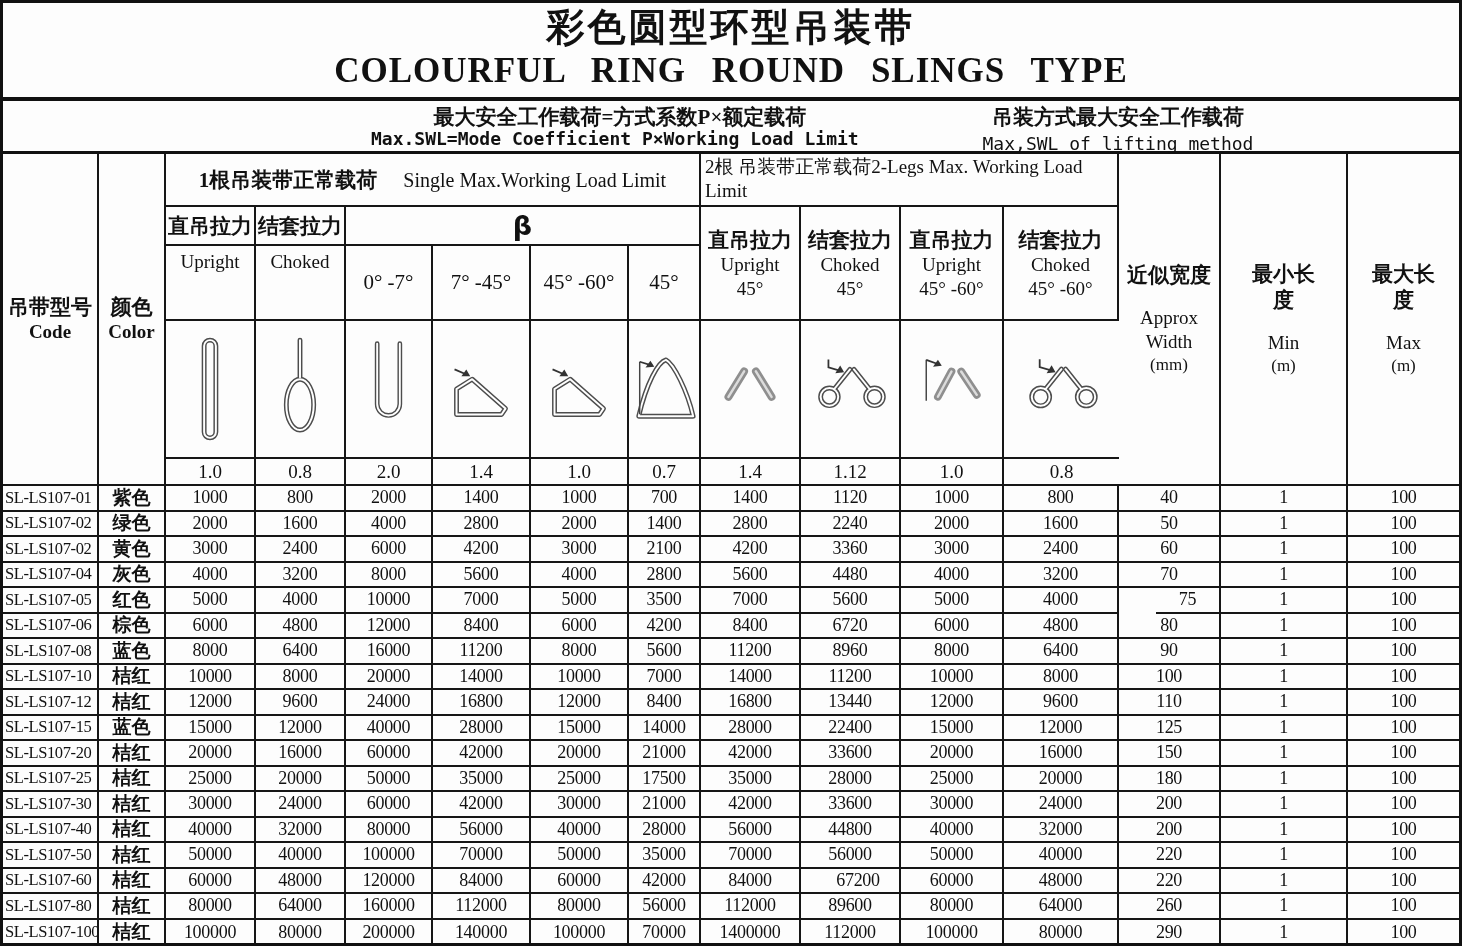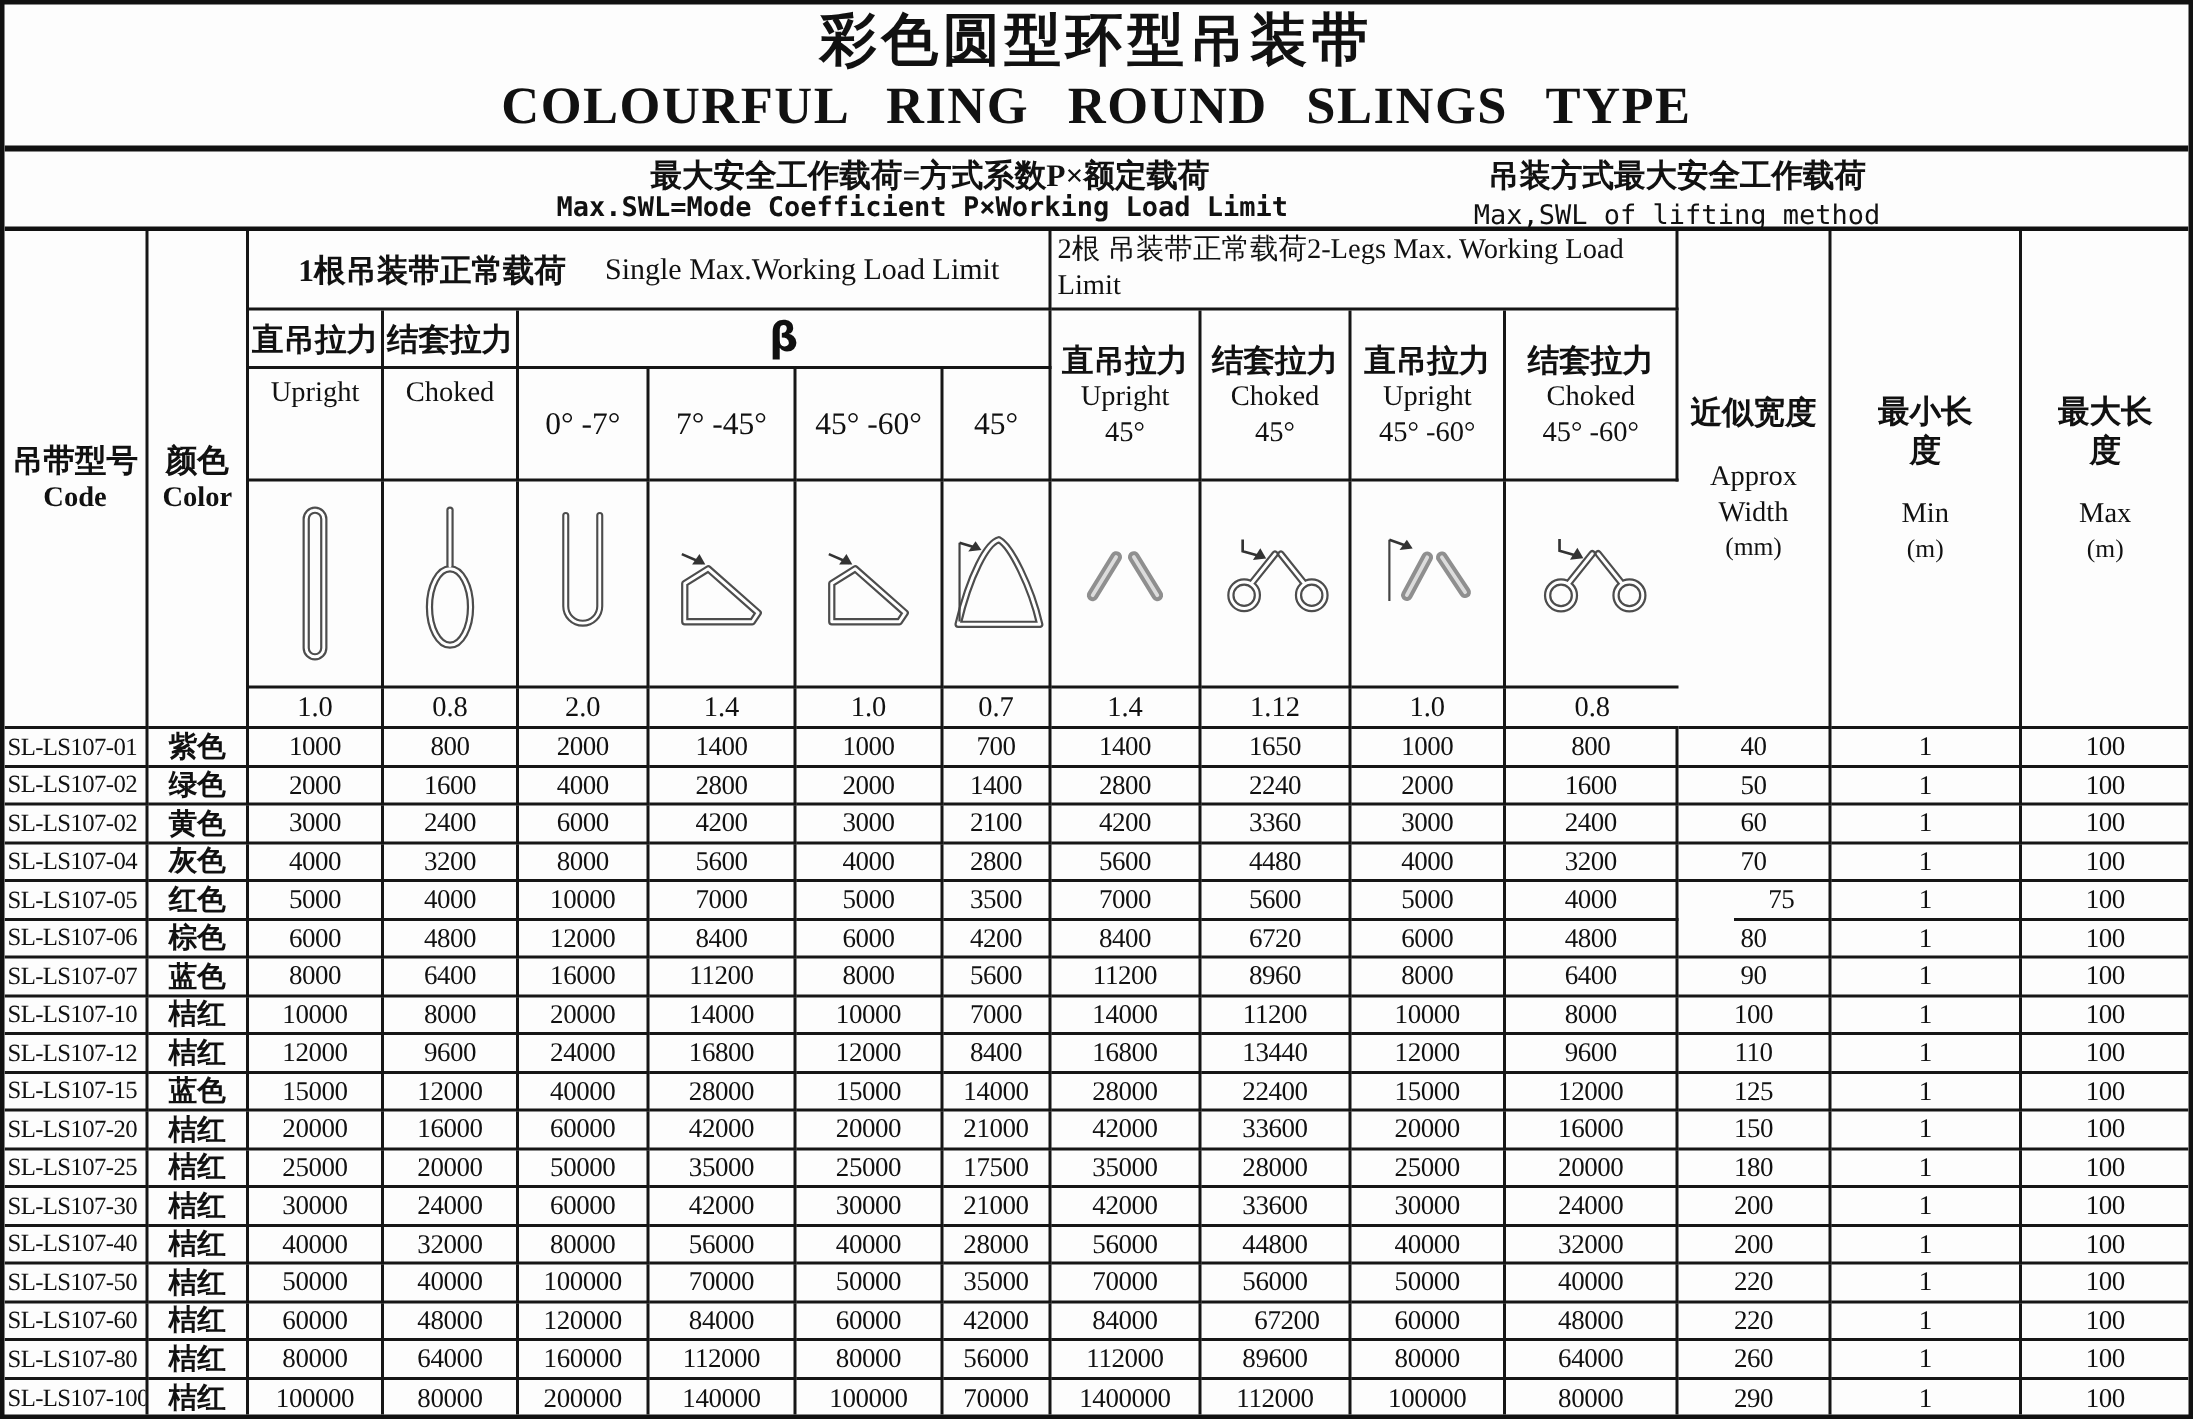--- a/index.html
+++ b/index.html
@@ -256,21 +256,21 @@
 
   <div class="c code-cell" style="grid-area: 6 / 1;">SL-LS107-01</div>
       <div class="c color-cell" style="grid-area: 6 / 2;">紫色</div>
       <div class="c num-cell" style="grid-area: 6 / 3;">1000</div>
       <div class="c num-cell" style="grid-area: 6 / 4;">800</div>
       <div class="c num-cell" style="grid-area: 6 / 5;">2000</div>
       <div class="c num-cell" style="grid-area: 6 / 6;">1400</div>
       <div class="c num-cell" style="grid-area: 6 / 7;">1000</div>
       <div class="c num-cell" style="grid-area: 6 / 8;">700</div>
       <div class="c num-cell" style="grid-area: 6 / 9;">1400</div>
-      <div class="c num-cell" style="grid-area: 6 / 10;">1650</div>
+      <div class="c num-cell" style="grid-area: 6 / 10;">1120</div>
       <div class="c num-cell" style="grid-area: 6 / 11;">1000</div>
       <div class="c num-cell" style="grid-area: 6 / 12;">800</div>
       <div class="c num-cell" style="grid-area: 6 / 13;">40</div>
       <div class="c num-cell" style="grid-area: 6 / 14;">1</div>
       <div class="c num-cell last" style="grid-area: 6 / 15;">100</div>
       <div class="c code-cell" style="grid-area: 7 / 1;">SL-LS107-02</div>
       <div class="c color-cell" style="grid-area: 7 / 2;">绿色</div>
       <div class="c num-cell" style="grid-area: 7 / 3;">2000</div>
       <div class="c num-cell" style="grid-area: 7 / 4;">1600</div>
       <div class="c num-cell" style="grid-area: 7 / 5;">4000</div>
@@ -337,21 +337,21 @@
       <div class="c num-cell" style="grid-area: 11 / 6;">8400</div>
       <div class="c num-cell" style="grid-area: 11 / 7;">6000</div>
       <div class="c num-cell" style="grid-area: 11 / 8;">4200</div>
       <div class="c num-cell" style="grid-area: 11 / 9;">8400</div>
       <div class="c num-cell" style="grid-area: 11 / 10;">6720</div>
       <div class="c num-cell" style="grid-area: 11 / 11;">6000</div>
       <div class="c num-cell" style="grid-area: 11 / 12;">4800</div>
       <div class="c num-cell" style="grid-area: 11 / 13;">80</div>
       <div class="c num-cell" style="grid-area: 11 / 14;">1</div>
       <div class="c num-cell last" style="grid-area: 11 / 15;">100</div>
-      <div class="c code-cell" style="grid-area: 12 / 1;">SL-LS107-07</div>
+      <div class="c code-cell" style="grid-area: 12 / 1;">SL-LS107-08</div>
       <div class="c color-cell" style="grid-area: 12 / 2;">蓝色</div>
       <div class="c num-cell" style="grid-area: 12 / 3;">8000</div>
       <div class="c num-cell" style="grid-area: 12 / 4;">6400</div>
       <div class="c num-cell" style="grid-area: 12 / 5;">16000</div>
       <div class="c num-cell" style="grid-area: 12 / 6;">11200</div>
       <div class="c num-cell" style="grid-area: 12 / 7;">8000</div>
       <div class="c num-cell" style="grid-area: 12 / 8;">5600</div>
       <div class="c num-cell" style="grid-area: 12 / 9;">11200</div>
       <div class="c num-cell" style="grid-area: 12 / 10;">8960</div>
       <div class="c num-cell" style="grid-area: 12 / 11;">8000</div>

